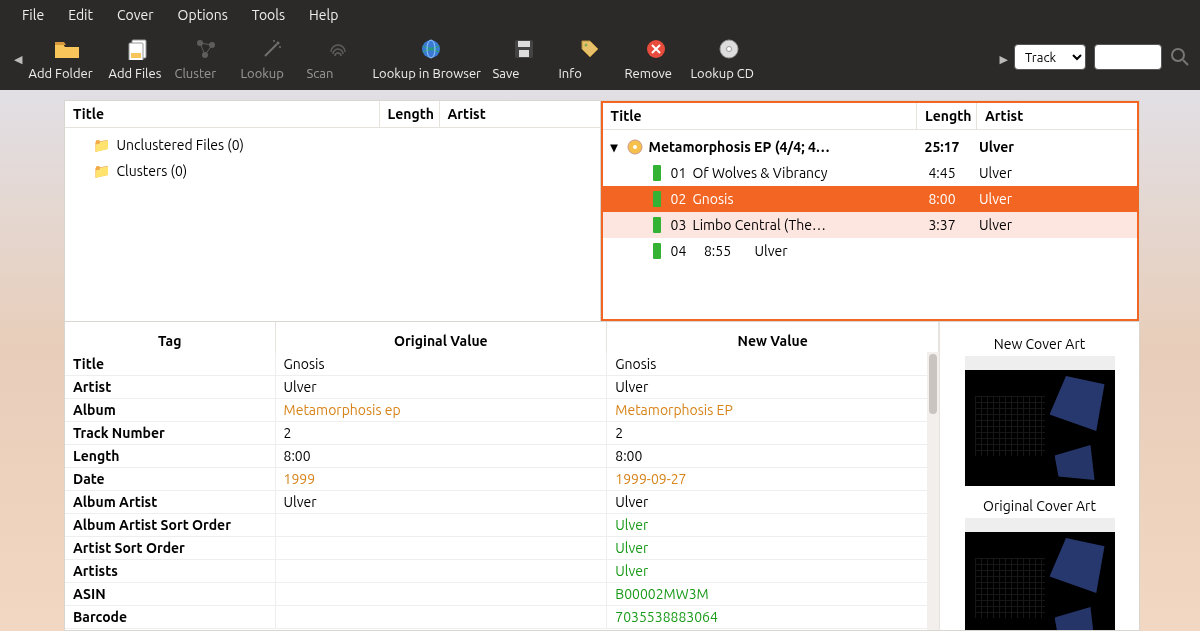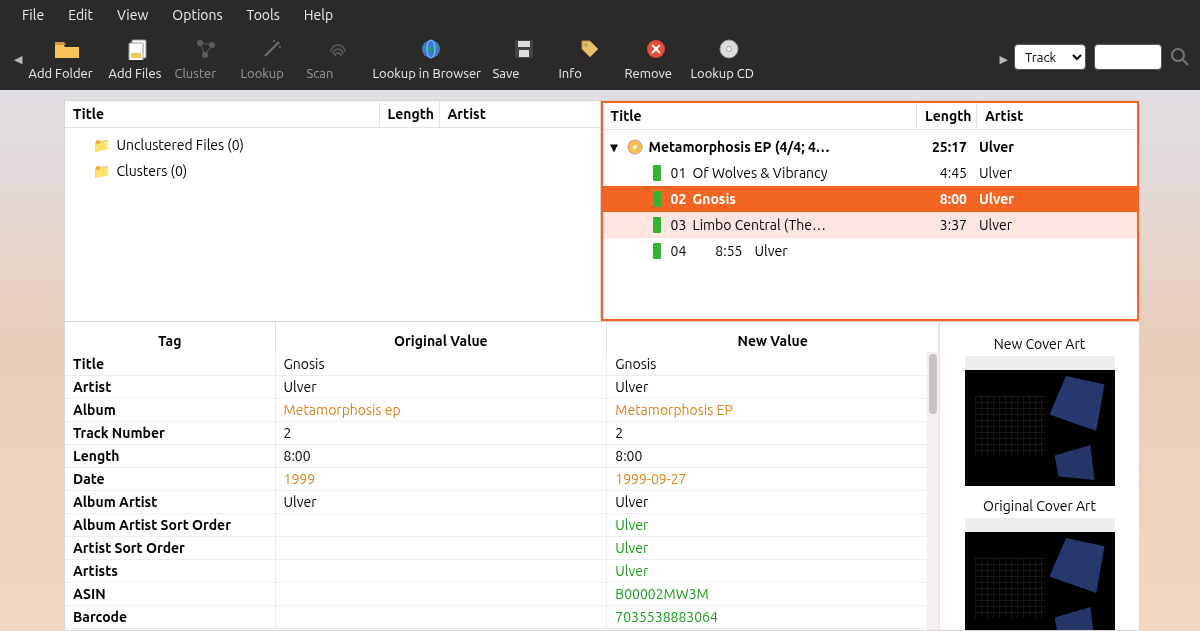--- a/index.html
+++ b/index.html
@@ -28,26 +28,26 @@
 .pane-header { display: flex; background: #fff; border-bottom: 1px solid #e6e2de; font-size: 14px; font-weight: 600; }
 .pane-header .ph-title { flex: 1; padding: 5px 8px; border-right: 1px solid #e6e2de; }
 .pane-header .ph-length { width: 60px; padding: 5px 8px; border-right: 1px solid #e6e2de; }
 .pane-header .ph-artist { width: 160px; padding: 5px 8px; }
 .tree { font-size: 14px; padding: 4px 0; }
 .tree-row { display: flex; align-items: center; height: 26px; padding: 0 6px; }
 .tree-row .tw { width: 16px; }
 .tree-row .folder-ico { color: #e8701b; margin-right: 6px; }
 .tree-row .disc-ico { margin-right: 6px; }
 .tree-row .text { flex: 1; overflow: hidden; text-overflow: ellipsis; white-space: nowrap; }
-.tree-row .len { width: 54px; text-align: right; padding-right: 4px; }
+.tree-row .len { width: 54px; text-align: center; padding-right: 4px; }
 .tree-row .art { width: 160px; padding-left: 8px; overflow: hidden; text-overflow: ellipsis; white-space: nowrap; }
 .album-row { font-weight: 700; }
 .track-row .bar { width: 8px; height: 16px; background: #34b233; margin-right: 10px; border-radius: 1px; }
 .track-row .num { width: 22px; }
-.track-row.selected { background: #f26522; color: #fff; font-weight: bold; }
+.track-row.selected { background: #f26522; color: #fff; }
 .track-row.selected .bar { background: #34b233; }
 .track-row.hl { background: #fde5e0; }
 .indent0 { padding-left: 8px; }
 .indent1 { padding-left: 28px; }
 .indent2 { padding-left: 50px; }
 .lower { flex: 1; display: flex; border-top: 1px solid #d9d5d1; overflow: hidden; }
 .tag-table { flex: 1; overflow-y: auto; position: relative; }
 .tag-table table { width: 100%; border-collapse: collapse; font-size: 14px; table-layout: fixed; }
 .tag-table th { font-weight: 700; padding: 7px 8px; text-align: center; border-bottom: 1px solid #e6e2de; border-right: 1px solid #e6e2de; background: #fff; position: sticky; top: 4px; }
 .tag-table th:first-child { width: 210px; }
@@ -66,21 +66,21 @@
 .scrollbar-thumb { width: 8px; margin: 2px; height: 60px; background: #c9c4bf; border-radius: 4px; }
 svg { display: block; }
 </style>
 </head>
 <body>
 
 <div class="window">
   <div class="menubar">
     <div class="menu-item">File</div>
     <div class="menu-item">Edit</div>
-    <div class="menu-item">View</div>
+    <div class="menu-item">Cover</div>
     <div class="menu-item">Options</div>
     <div class="menu-item">Tools</div>
     <div class="menu-item">Help</div>
   </div>
 
   <div class="toolbar">
     <div class="arrow">◀</div>
 
     <div class="tool">
       <span class="ico">

